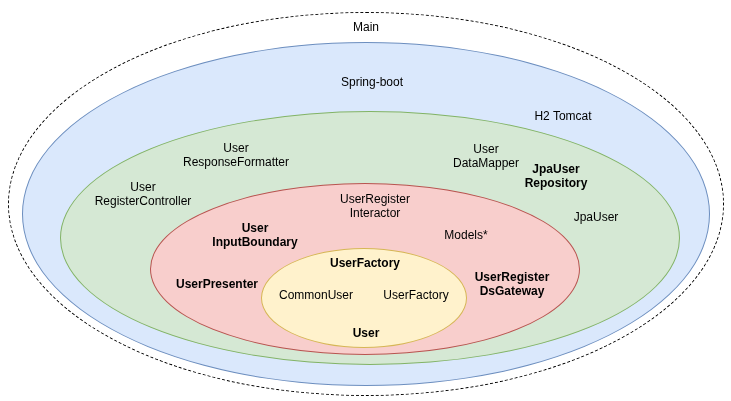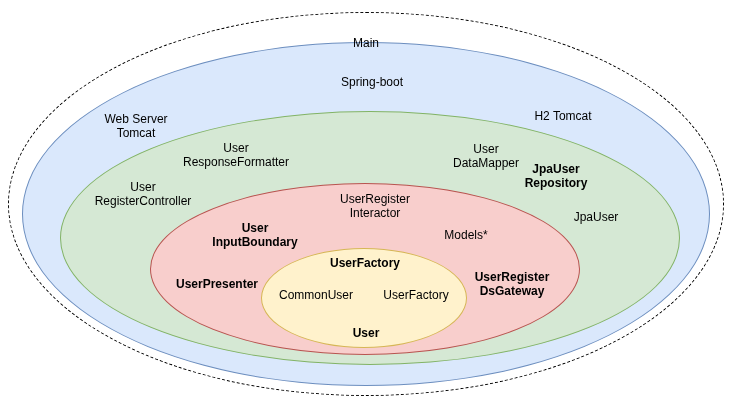--- a/index.html
+++ b/index.html
@@ -61,25 +61,23 @@
 <body>
 
 <div id="canvas">
 
   <div class="ring ring-outer"></div>
   <div class="ring ring-blue"></div>
   <div class="ring ring-green"></div>
   <div class="ring ring-red"></div>
   <div class="ring ring-yellow"></div>
 
-  <div class="lbl" style="left:366px; top:27px;margin-top:16px;">Main</div>
+  <div class="lbl" style="left:366px; top:27px;">Main</div>
 
   <div class="lbl" style="left:372px; top:82px;">Spring-boot</div>
-  <div class="lbl" style="left:136px; top:126px;">Web Server
-Tomcat</div>
   <div class="lbl" style="left:563px; top:116px;">H2 Tomcat</div>
 
   <div class="lbl" style="left:236px; top:155px;">User
 ResponseFormatter</div>
   <div class="lbl" style="left:486px; top:156px;">User
 DataMapper</div>
   <div class="lbl bold" style="left:556px; top:176px;">JpaUser
 Repository</div>
   <div class="lbl" style="left:143px; top:194px;">User
 RegisterController</div>

